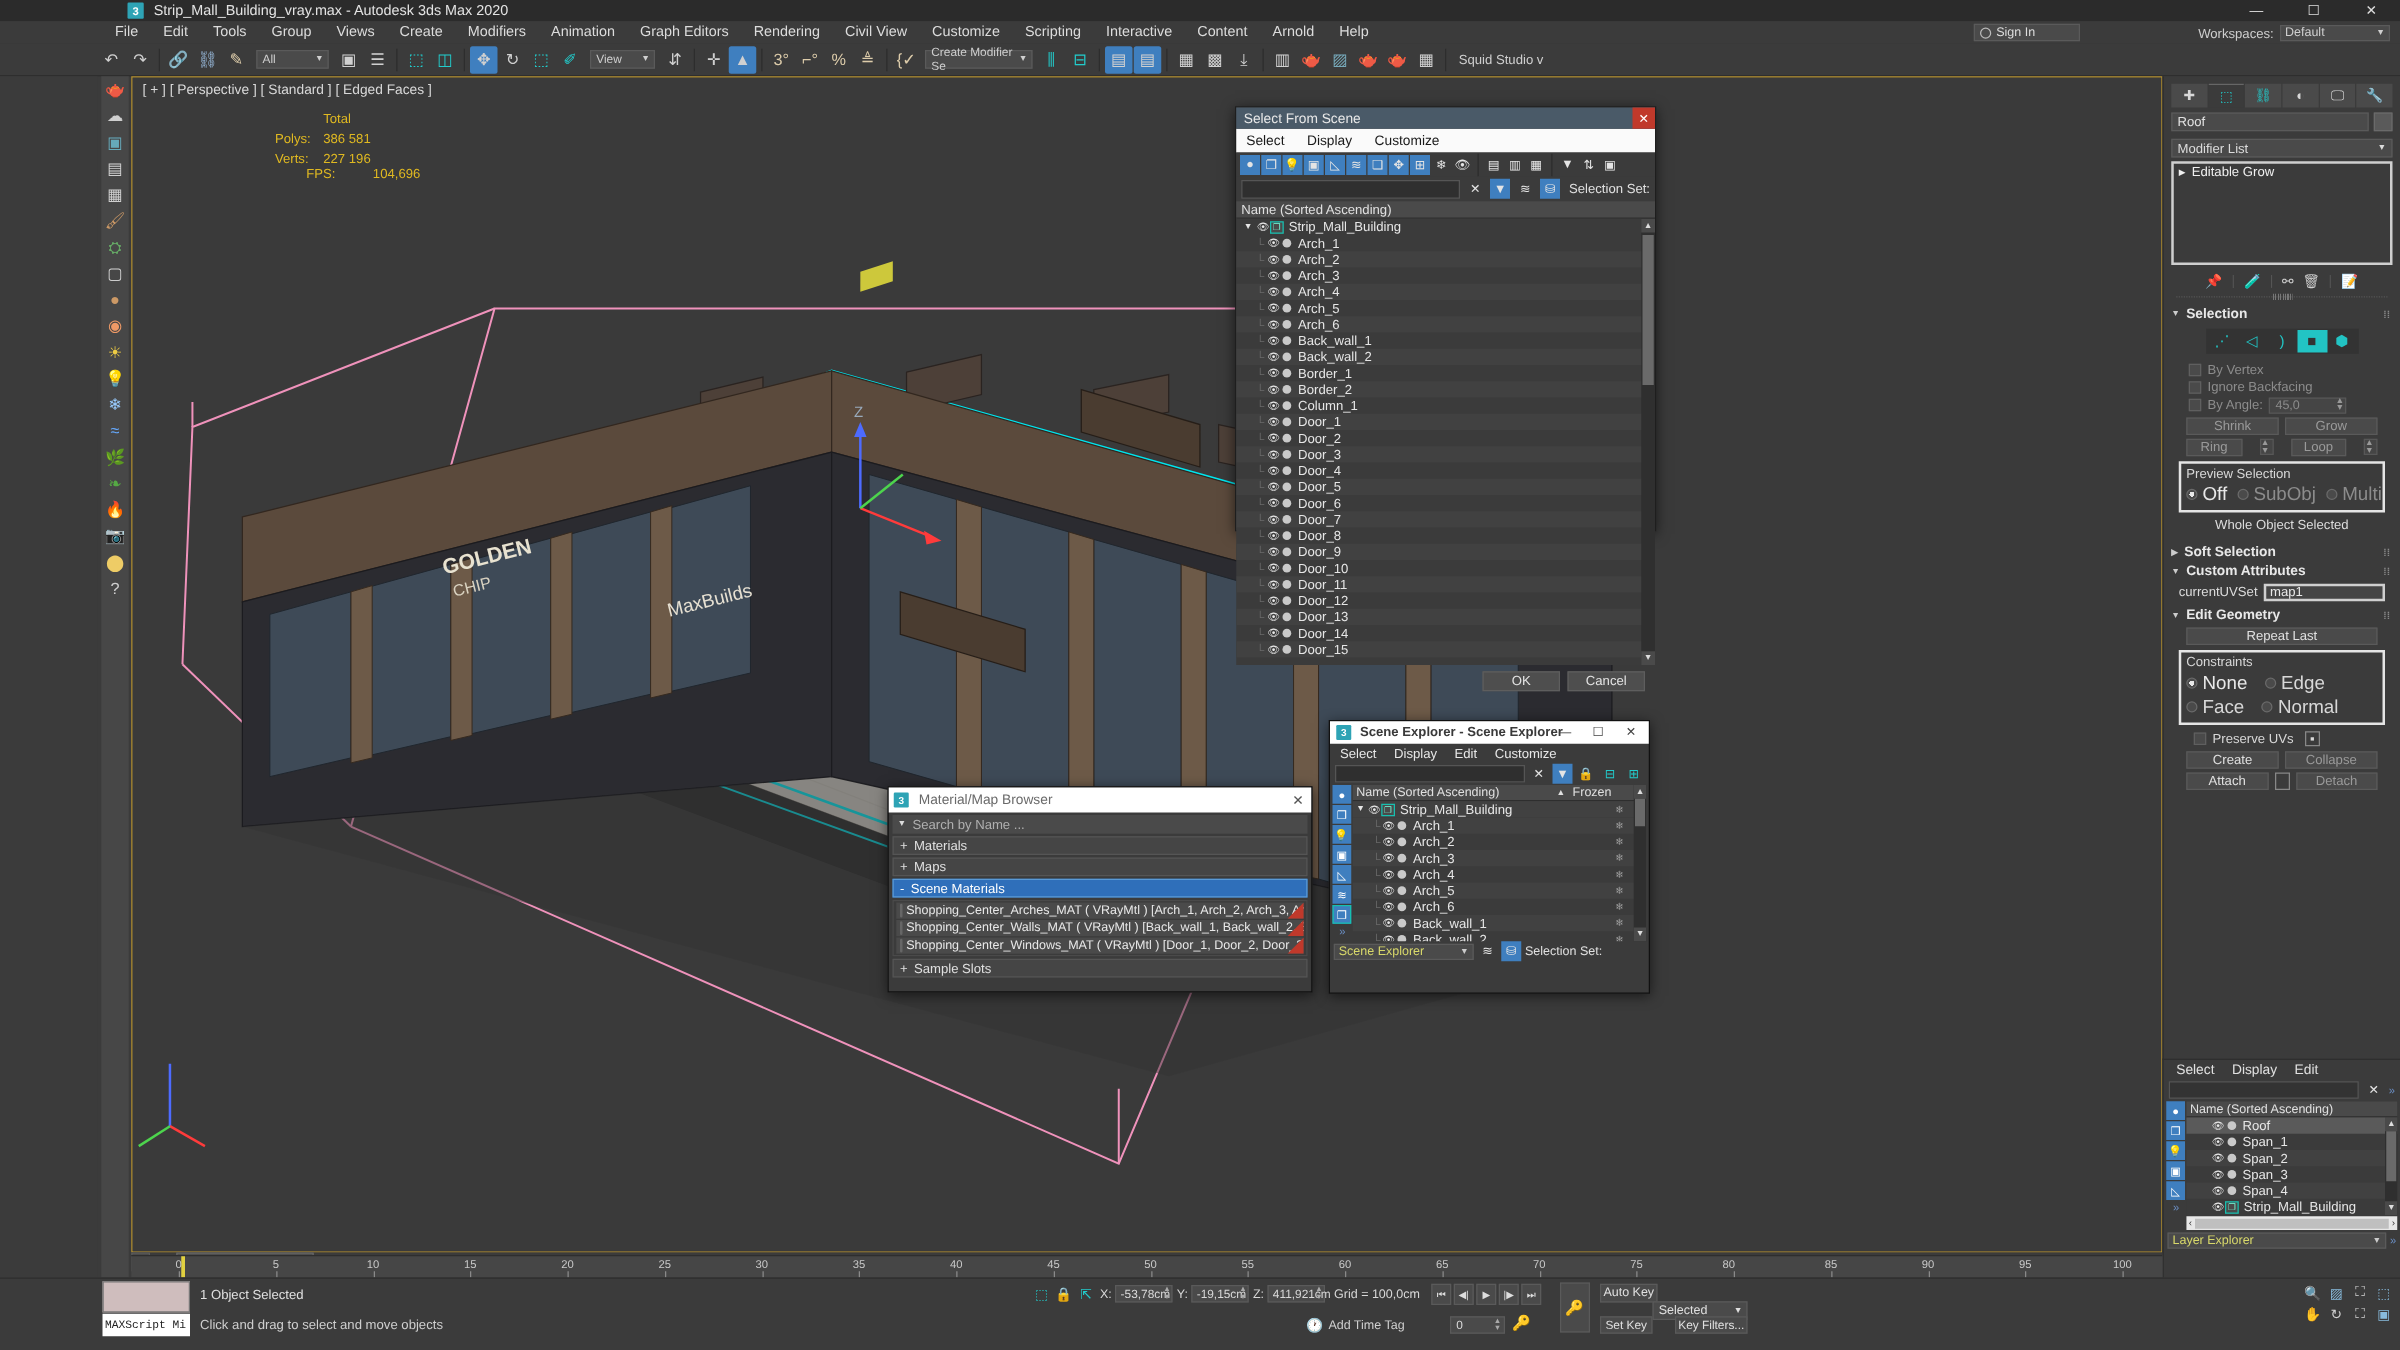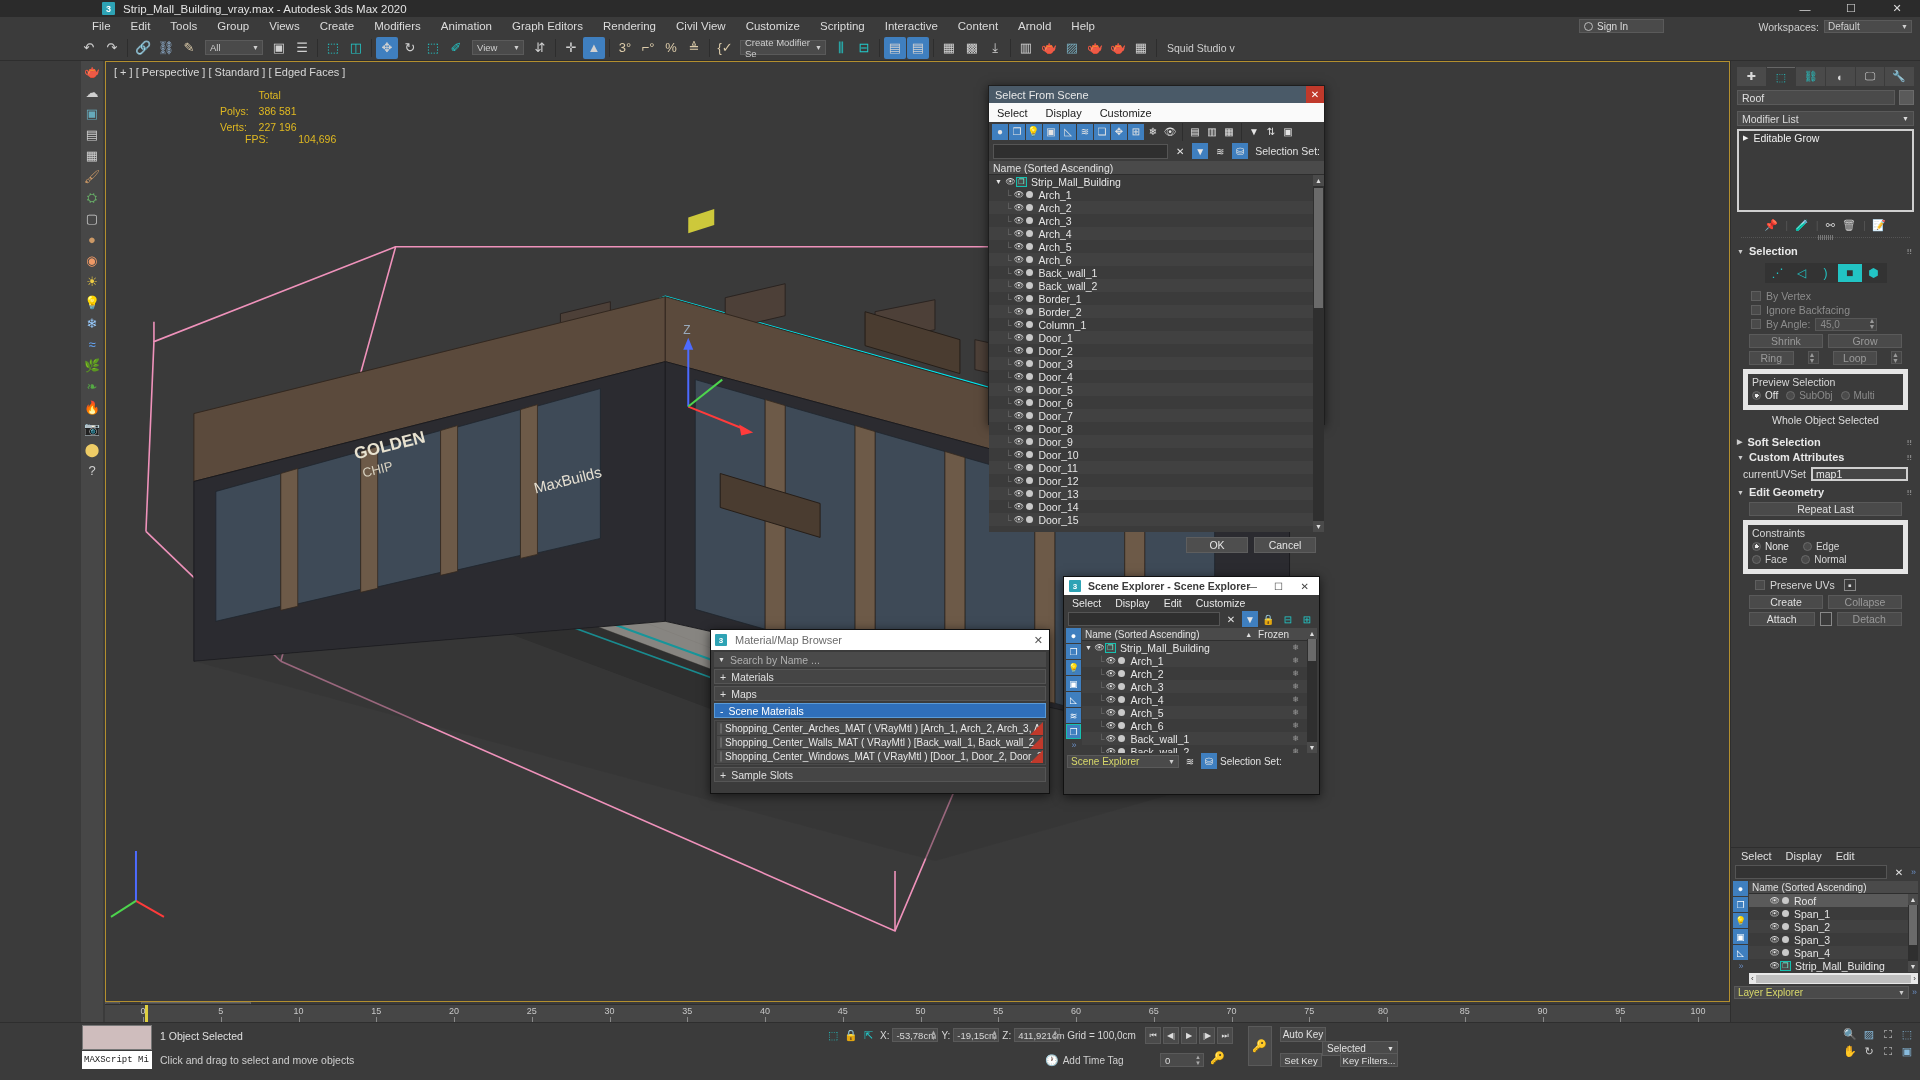--- a/index.html
+++ b/index.html
@@ -121,23 +121,23 @@
   .ssb { width:24px;height:18px;display:flex;align-items:center;justify-content:center;font-size:12px;color:#22c4c4;}
   .ssb.on { background:#22c4c4; color:#333;}
   .chkline { display:flex;align-items:center;gap:5px;font-size:10.5px;color:#8c8c8c;height:14px;padding-left:10px;}
   .chkbox { width:10px;height:10px;background:#4a4a4a;border:1px solid #5f5f5f;}
   .spin { height:13px;background:#454545;border:1px solid #575757;display:flex;align-items:center;
      padding-left:4px;font-size:10px;color:#8c8c8c;position:relative;}
   .spin .sp{position:absolute;right:1px;font-size:7px;color:#999;line-height:6px;}
   .btn2 { height:14px;background:#4a4a4a;border:1px solid #5a5a5a;color:#9a9a9a;font-size:10.5px;
      display:flex;align-items:center;justify-content:center;}
   .btn2.en { color:#e0e0e0; }
-  .grp { border:5px solid #e5e5e5; margin:4px 2px; padding:2px 4px 4px 4px; position:relative;}
+  .grp { border:2px solid #e5e5e5; margin:4px 2px; padding:2px 4px 4px 4px; position:relative;}
   .grp-l { font-size:10.5px; color:#d8d8d8; margin-bottom:2px;}
-  .radline{display:flex;align-items:center;gap:4px;font-size:10px;}
+  .radline{display:flex;align-items:center;gap:4px;font-size:15px;}
   .rad{width:9px;height:9px;border-radius:50%;background:#4a4a4a;border:1px solid #6a6a6a;}
   .rad.on{background:radial-gradient(circle,#e8e8e8 0 2px,#4a4a4a 2px);}
   .center-t{text-align:center;font-size:10.5px;color:#ddd;margin-top:4px;}
 
   
   .btmexp{position:absolute; right:0; bottom:58px; width:190px; height:175px; background:#3b3b3b;
      border-top:1px solid #2e2e2e; border-left:1px solid #2e2e2e;}
   .be-menu{height:15px;display:flex;align-items:center;gap:14px;padding-left:10px;font-size:11px;color:#e0e0e0;}
   .be-search{height:18px;display:flex;align-items:center;gap:4px;padding:0 4px;}
   .be-search .f{flex:1;height:14px;background:#333;border:1px solid #555;}

